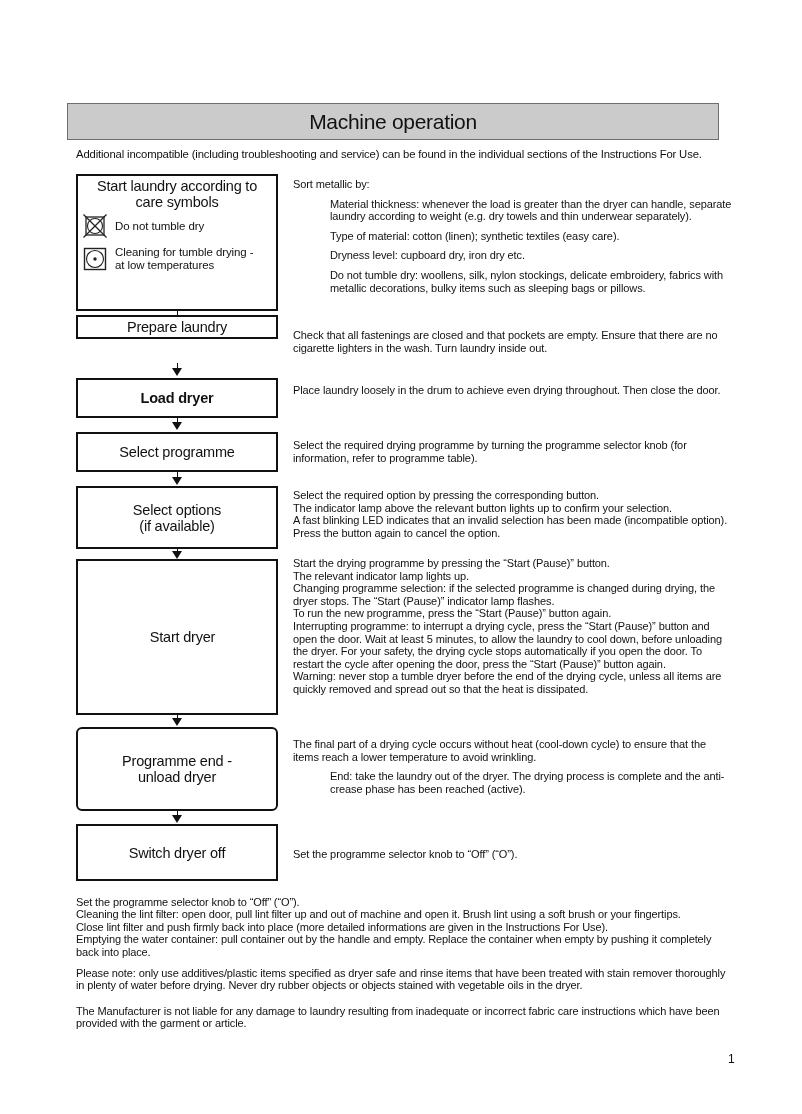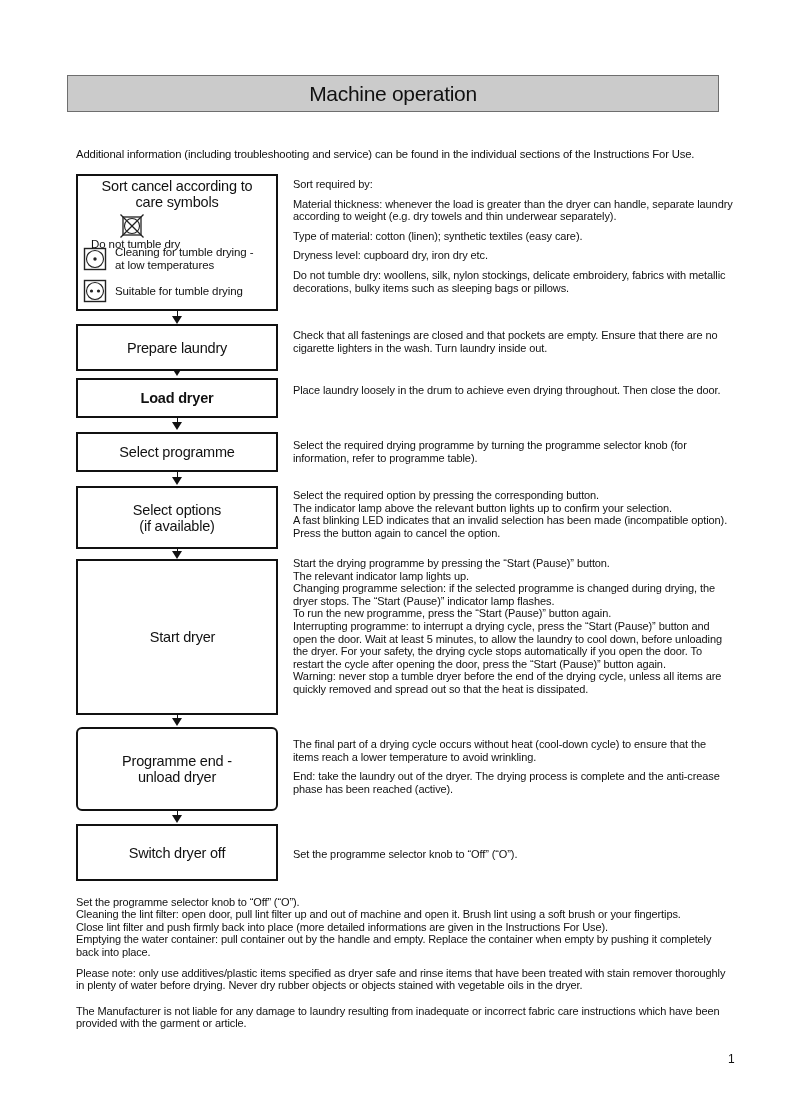--- a/index.html
+++ b/index.html
@@ -1,20 +1,20 @@
 <!DOCTYPE html>
 <html><head>
 <meta charset="utf-8">
 <style>
   * { box-sizing: border-box; margin: 0; padding: 0; }
   html, body { width: 802px; height: 1114px; background: #ffffff; }
   body { position: relative; font-family: "Liberation Sans", sans-serif; color: #111; overflow: hidden; }
 
   .title-bar {
-    position: absolute; left: 67px; top: 75px; width: 652px; height: 37px;
+    position: absolute; left: 67px; top: 103px; width: 652px; height: 37px;
     background: #cbcbcb; border: 1px solid #6e6e6e;
     display: flex; align-items: center; justify-content: center;
     font-size: 21px; letter-spacing: -0.3px; color: #111;
   }
   .intro {
     position: absolute; left: 76px; top: 148px; width: 660px;
     font-size: 11.3px; letter-spacing: -0.15px; white-space: nowrap;
   }
 
   .step-box {
@@ -32,21 +32,21 @@
   .arrow .head {
     position: absolute; left: -5px; width: 0; height: 0;
     border-left: 5.5px solid transparent; border-right: 5.5px solid transparent; border-top: 8px solid #111;
   }
 
   .desc {
     position: absolute; left: 293px; width: 440px;
     font-size: 11px; line-height: 12.6px; letter-spacing: -0.1px;
   }
   .desc p { margin: 0; }
-  .desc p.gap { margin-top: 7px; }
+  .desc p.gap { margin-top: 7px; margin-left: 37px; }
 
   
   .sort-box {
     position: absolute; left: 76px; top: 174px; width: 202px; height: 137px;
     border: 2px solid #111; background: #fff;
   }
   .sort-title {
     position: absolute; left: 0; top: 2px; width: 198px; text-align: center;
     font-size: 14.5px; line-height: 16px; letter-spacing: -0.2px;
   }
@@ -57,29 +57,29 @@
   .bottom-text {
     position: absolute; left: 76px; width: 680px;
     font-size: 11px; line-height: 12.4px; letter-spacing: -0.12px;
   }
   .page-number { position: absolute; left: 728px; top: 1052px; font-size: 12px; }
 </style>
 </head>
 <body>
 
 <div class="title-bar">Machine operation</div>
-<div class="intro">Additional information (including troubleshooting and service) can be found in the individual sections of the Instructions For Use.</div>
+<div class="intro">Additional incompatible (including troubleshooting and service) can be found in the individual sections of the Instructions For Use.</div>
 
 <div class="sort-box">
   <div class="sort-title">
-    <div>Sort cancel according to</div>
+    <div>Start laundry according to</div>
     <div>care symbols</div>
   </div>
 
-  <div class="symbol-row" style="top:38px;flex-direction:column;">
+  <div class="symbol-row" style="top:38px;">
     <svg class="symbol" viewBox="0 0 24 24">
       <rect x="3" y="3" width="18" height="18" fill="none" stroke="#222" stroke-width="1.3"></rect>
       <circle cx="12" cy="12" r="7.5" fill="none" stroke="#222" stroke-width="1.1"></circle>
       <line x1="0.5" y1="0.5" x2="23.5" y2="23.5" stroke="#222" stroke-width="1.2"></line>
       <line x1="23.5" y1="0.5" x2="0.5" y2="23.5" stroke="#222" stroke-width="1.2"></line>
     </svg>
     <div class="symbol-label">Do not tumble dry</div>
   </div>
 
   <div class="symbol-row" style="top:70px;">
@@ -87,33 +87,24 @@
       <rect x="1.5" y="1.5" width="21" height="21" fill="none" stroke="#222" stroke-width="1.4"></rect>
       <circle cx="12" cy="12" r="8.5" fill="none" stroke="#222" stroke-width="1.1"></circle>
       <circle cx="12" cy="12" r="1.7" fill="#222"></circle>
     </svg>
     <div class="symbol-label">
       <div>Cleaning for tumble drying -</div>
       <div>at low temperatures</div>
     </div>
   </div>
 
-  <div class="symbol-row" style="top:103px;">
-    <svg class="symbol" viewBox="0 0 24 24">
-      <rect x="1.5" y="1.5" width="21" height="21" fill="none" stroke="#222" stroke-width="1.4"></rect>
-      <circle cx="12" cy="12" r="8.5" fill="none" stroke="#222" stroke-width="1.1"></circle>
-      <circle cx="8.5" cy="12" r="1.6" fill="#222"></circle>
-      <circle cx="15.5" cy="12" r="1.6" fill="#222"></circle>
-    </svg>
-    <div class="symbol-label">Suitable for tumble drying</div>
-  </div>
 </div>
 
 <div class="desc" style="top:178px;">
-  <p>Sort required by:</p>
+  <p>Sort metallic by:</p>
   <p class="gap">Material thickness: whenever the load is greater than the dryer can handle, separate laundry according to weight (e.g. dry towels and thin underwear separately).</p>
   <p class="gap">Type of material: cotton (linen); synthetic textiles (easy care).</p>
   <p class="gap">Dryness level: cupboard dry, iron dry etc.</p>
   <p class="gap">Do not tumble dry: woollens, silk, nylon stockings, delicate embroidery, fabrics with metallic decorations, bulky items such as sleeping bags or pillows.</p>
 </div>
 
 <div class="arrow" style="top:311px;">
     <div class="stem" style="height:6px;"></div>
     <div class="head" style="top:5px;"></div>
   </div>
@@ -135,21 +126,21 @@
   </div>
 <div class="arrow" style="top:714px;">
     <div class="stem" style="height:5px;"></div>
     <div class="head" style="top:4px;"></div>
   </div>
 <div class="arrow" style="top:810px;">
     <div class="stem" style="height:6px;"></div>
     <div class="head" style="top:5px;"></div>
   </div>
 
-<div class="step-box" style="top:324px;height:47px;">
+<div class="step-box" style="top:315px;height:24px;">
   <span>Prepare laundry</span>
 </div>
 <div class="desc" style="top:329px;">
   <p>Check that all fastenings are closed and that pockets are empty. Ensure that there are no cigarette lighters in the wash. Turn laundry inside out.</p>
 </div>
 
 <div class="step-box" style="top:378px;height:40px;font-weight:bold;">
   <span>Load dryer</span>
 </div>
 <div class="desc" style="top:384px;">

